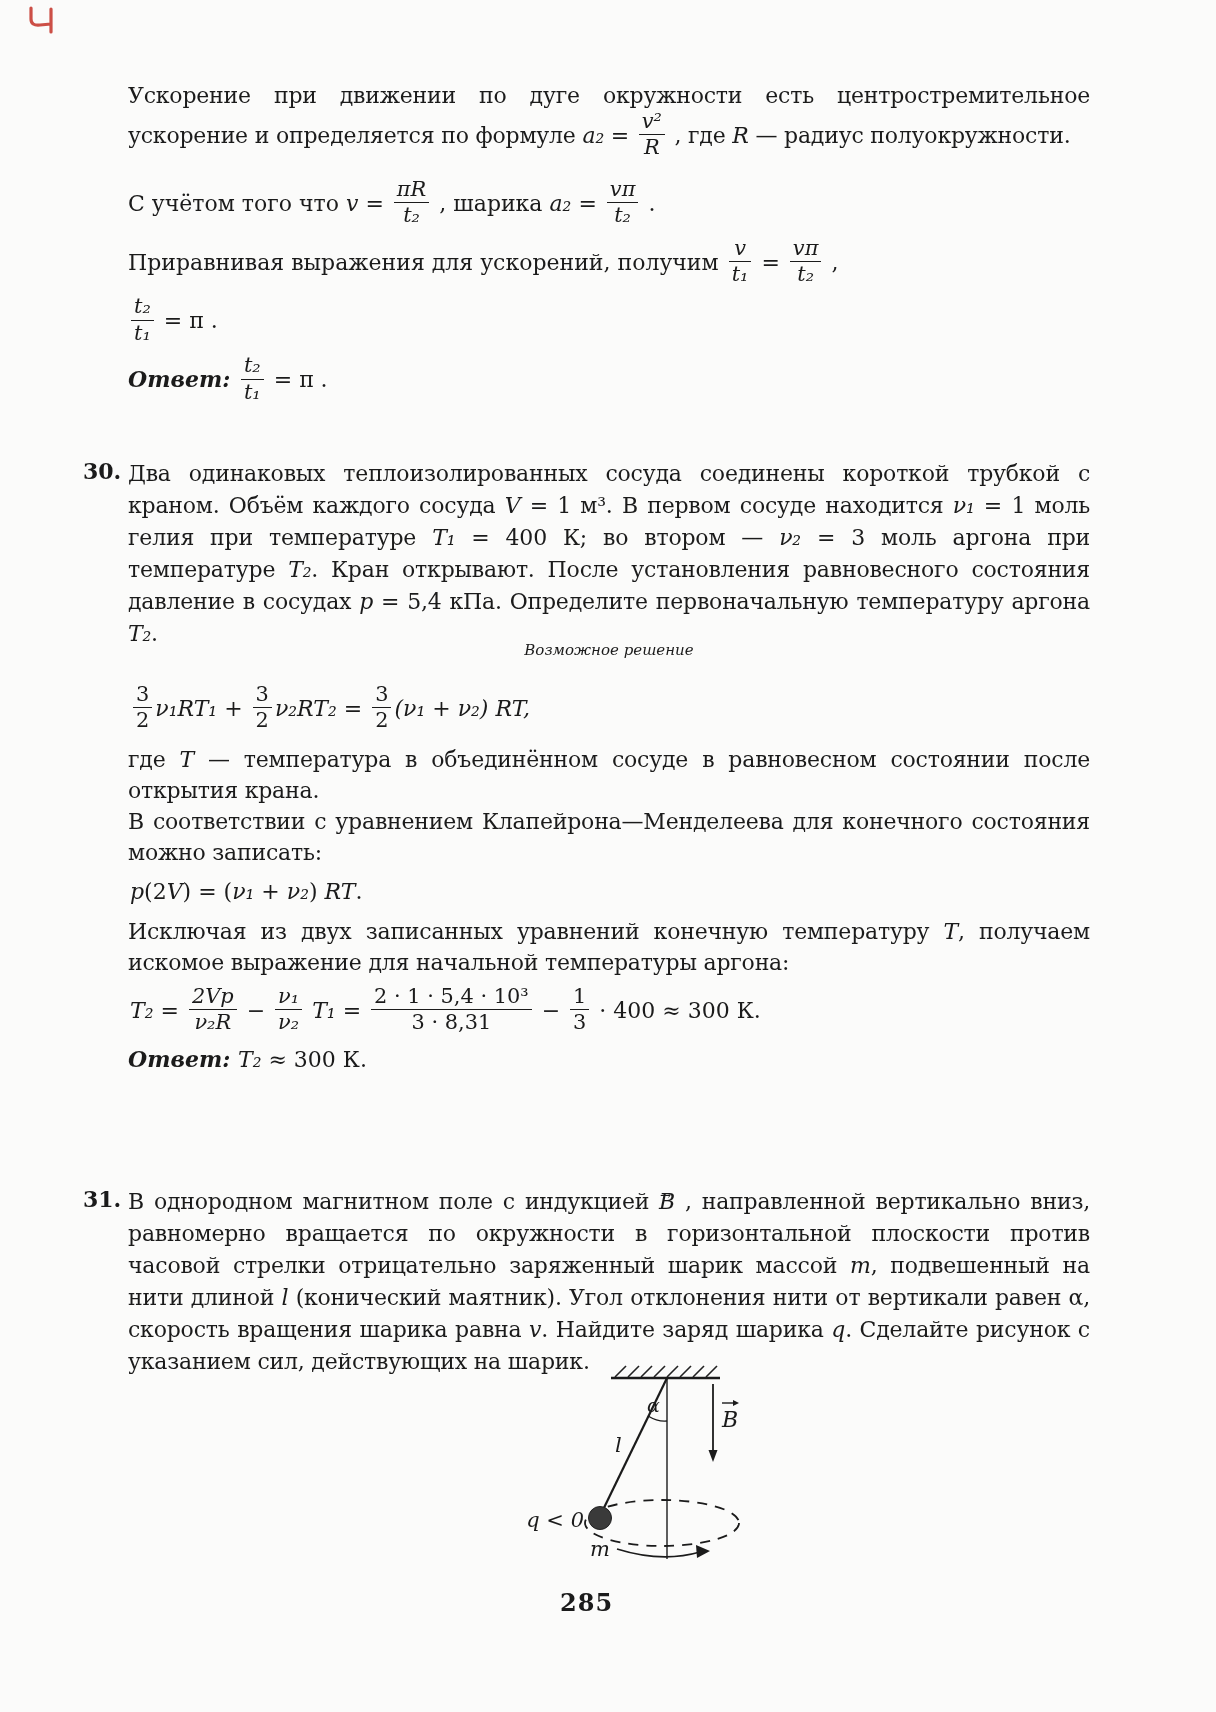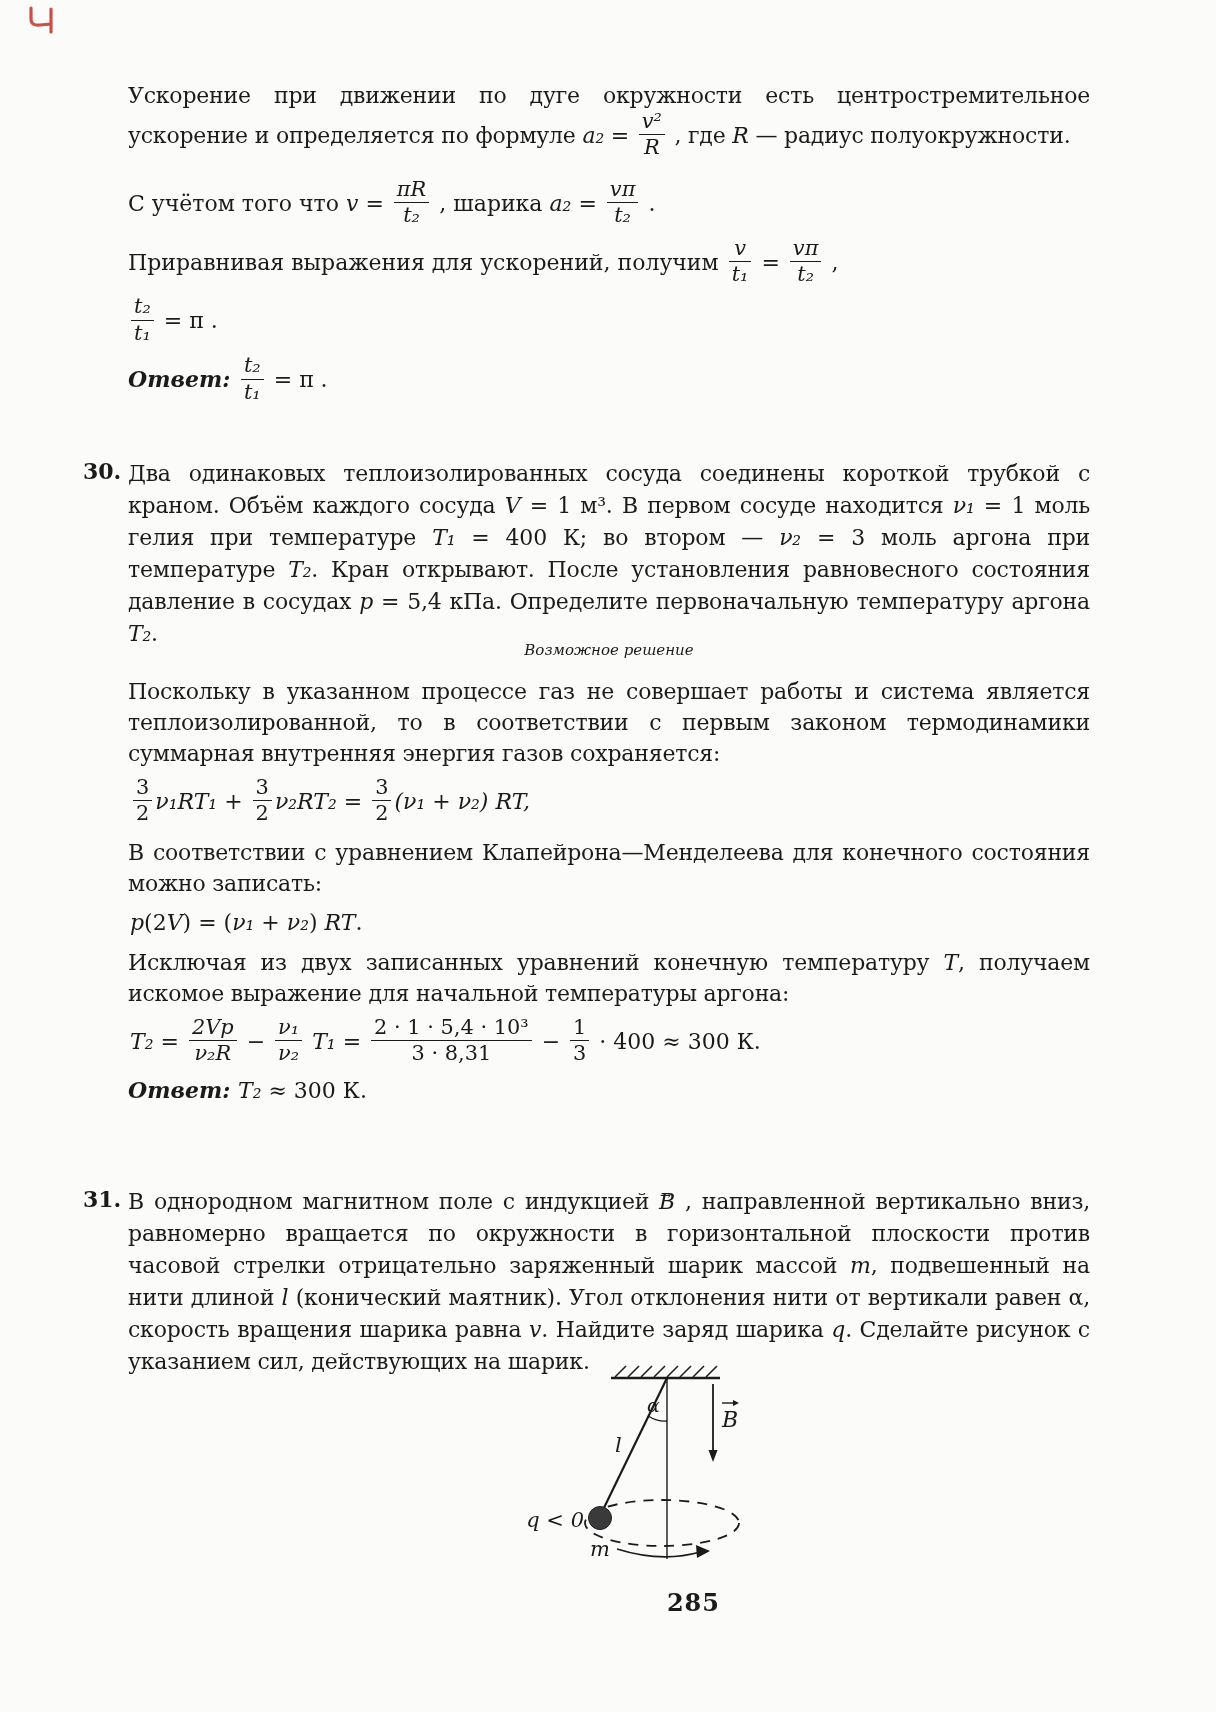--- a/index.html
+++ b/index.html
@@ -18,21 +18,21 @@
   .mline{margin:9px 0;line-height:30px;}
   .i{font-style:italic;}
   .bi{font-weight:bold;font-style:italic;text-align:right;}
   .fr{display:inline-block;vertical-align:middle;text-align:center;line-height:1.12;margin:0 3px;position:relative;top:-2px;font-size:0.95em;}
   .fr .n{display:block;border-bottom:1.4px solid #1b1b1b;padding:0 3px 1px;}
   .fr .d{display:block;padding:1px 3px 0;}
   .pnum{position:absolute;left:-45px;top:0;font-weight:bold;}
   .problem{position:absolute;}
   .heading{font-style:italic;text-align:center;font-size:15px;font-weight:normal;margin:0;}
   .dformula{margin:9px 0 9px 2px;line-height:30px;font-size:22px;}
-  .pageno{position:absolute;left:560px;top:1588px;width:160px;text-align:right;font-size:24px;font-weight:bold;letter-spacing:1px;}
+  .pageno{position:absolute;left:560px;top:1588px;width:160px;text-align:left;font-size:24px;font-weight:bold;letter-spacing:1px;}
   .vec{position:relative;}
   .vec::after{content:"\2192";position:absolute;left:1px;top:-0.65em;font-size:0.6em;font-style:normal;}
   svg text{font-family:"DejaVu Serif","Liberation Serif",serif;}
 </style>
 </head>
 <body>
 
 <div class="page">
 
   <svg style="position:absolute;left:22px;top:2px;" width="44" height="36" viewBox="0 0 44 36">
@@ -48,22 +48,22 @@
   </section>
 
   <section class="block problem" style="top:458px;">
     <span class="pnum">30.</span>
     <p class="just"><span>Два одинаковых теплоизолированных сосуда соединены короткой трубкой с краном. Объём каждого сосуда </span><span class="i">V</span><span> = 1 м³. В первом сосуде находится </span><span class="i">ν₁</span><span> = 1 моль гелия при температуре </span><span class="i">T₁</span><span> = 400 К; во втором — </span><span class="i">ν₂</span><span> = 3 моль аргона при температуре </span><span class="i">T₂</span><span>. Кран открывают. После установления равновесного состояния давление в сосудах </span><span class="i">p</span><span> = 5,4 кПа. Определите первоначальную температуру аргона </span><span class="i">T₂</span><span>.</span></p>
   </section>
 
   <h3 class="block heading" style="top:641px;">Возможное решение</h3>
 
   <section class="block sol" style="top:676px;">
-    <p class="just"><span>Поскольку в указанном процессе газ не совершает работы и система является теплоизолированной, то в соответствии с первым законом термодинамики суммарная внутренняя энергия газов сохраняется:</span></p>
     <div class="dformula"><span class="fr"><span class="n">3</span><span class="d">2</span></span><span class="i">ν₁RT₁</span><span> + </span><span class="fr"><span class="n">3</span><span class="d">2</span></span><span class="i">ν₂RT₂</span><span> = </span><span class="fr"><span class="n">3</span><span class="d">2</span></span><span class="i">(ν₁ + ν₂) RT,</span></div>
+    <p class="just"><span>где </span><span class="i">T</span><span> — температура в объединённом сосуде в равновесном состоянии после открытия крана.</span></p>
     <p class="just"><span>В соответствии с уравнением Клапейрона—Менделеева для конечного состояния можно записать:</span></p>
     <div class="dformula"><span class="i">p</span><span>(2</span><span class="i">V</span><span>) = (</span><span class="i">ν₁</span><span> + </span><span class="i">ν₂</span><span>) </span><span class="i">RT</span><span>.</span></div>
     <p class="just"><span>Исключая из двух записанных уравнений конечную температуру </span><span class="i">T</span><span>, получаем искомое выражение для начальной температуры аргона:</span></p>
     <div class="dformula"><span class="i">T₂</span><span> = </span><span class="fr i"><span class="n">2Vp</span><span class="d">ν₂R</span></span><span> − </span><span class="fr i"><span class="n">ν₁</span><span class="d">ν₂</span></span><span> </span><span class="i">T₁</span><span> = </span><span class="fr"><span class="n">2 · 1 · 5,4 · 10³</span><span class="d">3 · 8,31</span></span><span> − </span><span class="fr"><span class="n">1</span><span class="d">3</span></span><span> · 400 ≈ 300  К.</span></div>
     <div style="margin-top:4px;"><span class="bi">Ответ: </span><span class="i">T₂</span><span> ≈ 300 К.</span></div>
   </section>
 
   <section class="block problem" style="top:1186px;">
     <span class="pnum">31.</span>
     <p class="just"><span>В однородном магнитном поле с индукцией </span><span class="i vec">B</span><span> , направленной вертикально вниз, равномерно вращается по окружности в горизонтальной плоскости против часовой стрелки отрицательно заряженный шарик массой </span><span class="i">m</span><span>, подвешенный на нити длиной </span><span class="i">l</span><span> (конический маятник). Угол отклонения нити от вертикали равен α, скорость вращения шарика равна </span><span class="i">v</span><span>. Найдите заряд шарика </span><span class="i">q</span><span>. Сделайте рисунок с указанием сил, действующих на шарик.</span></p>

